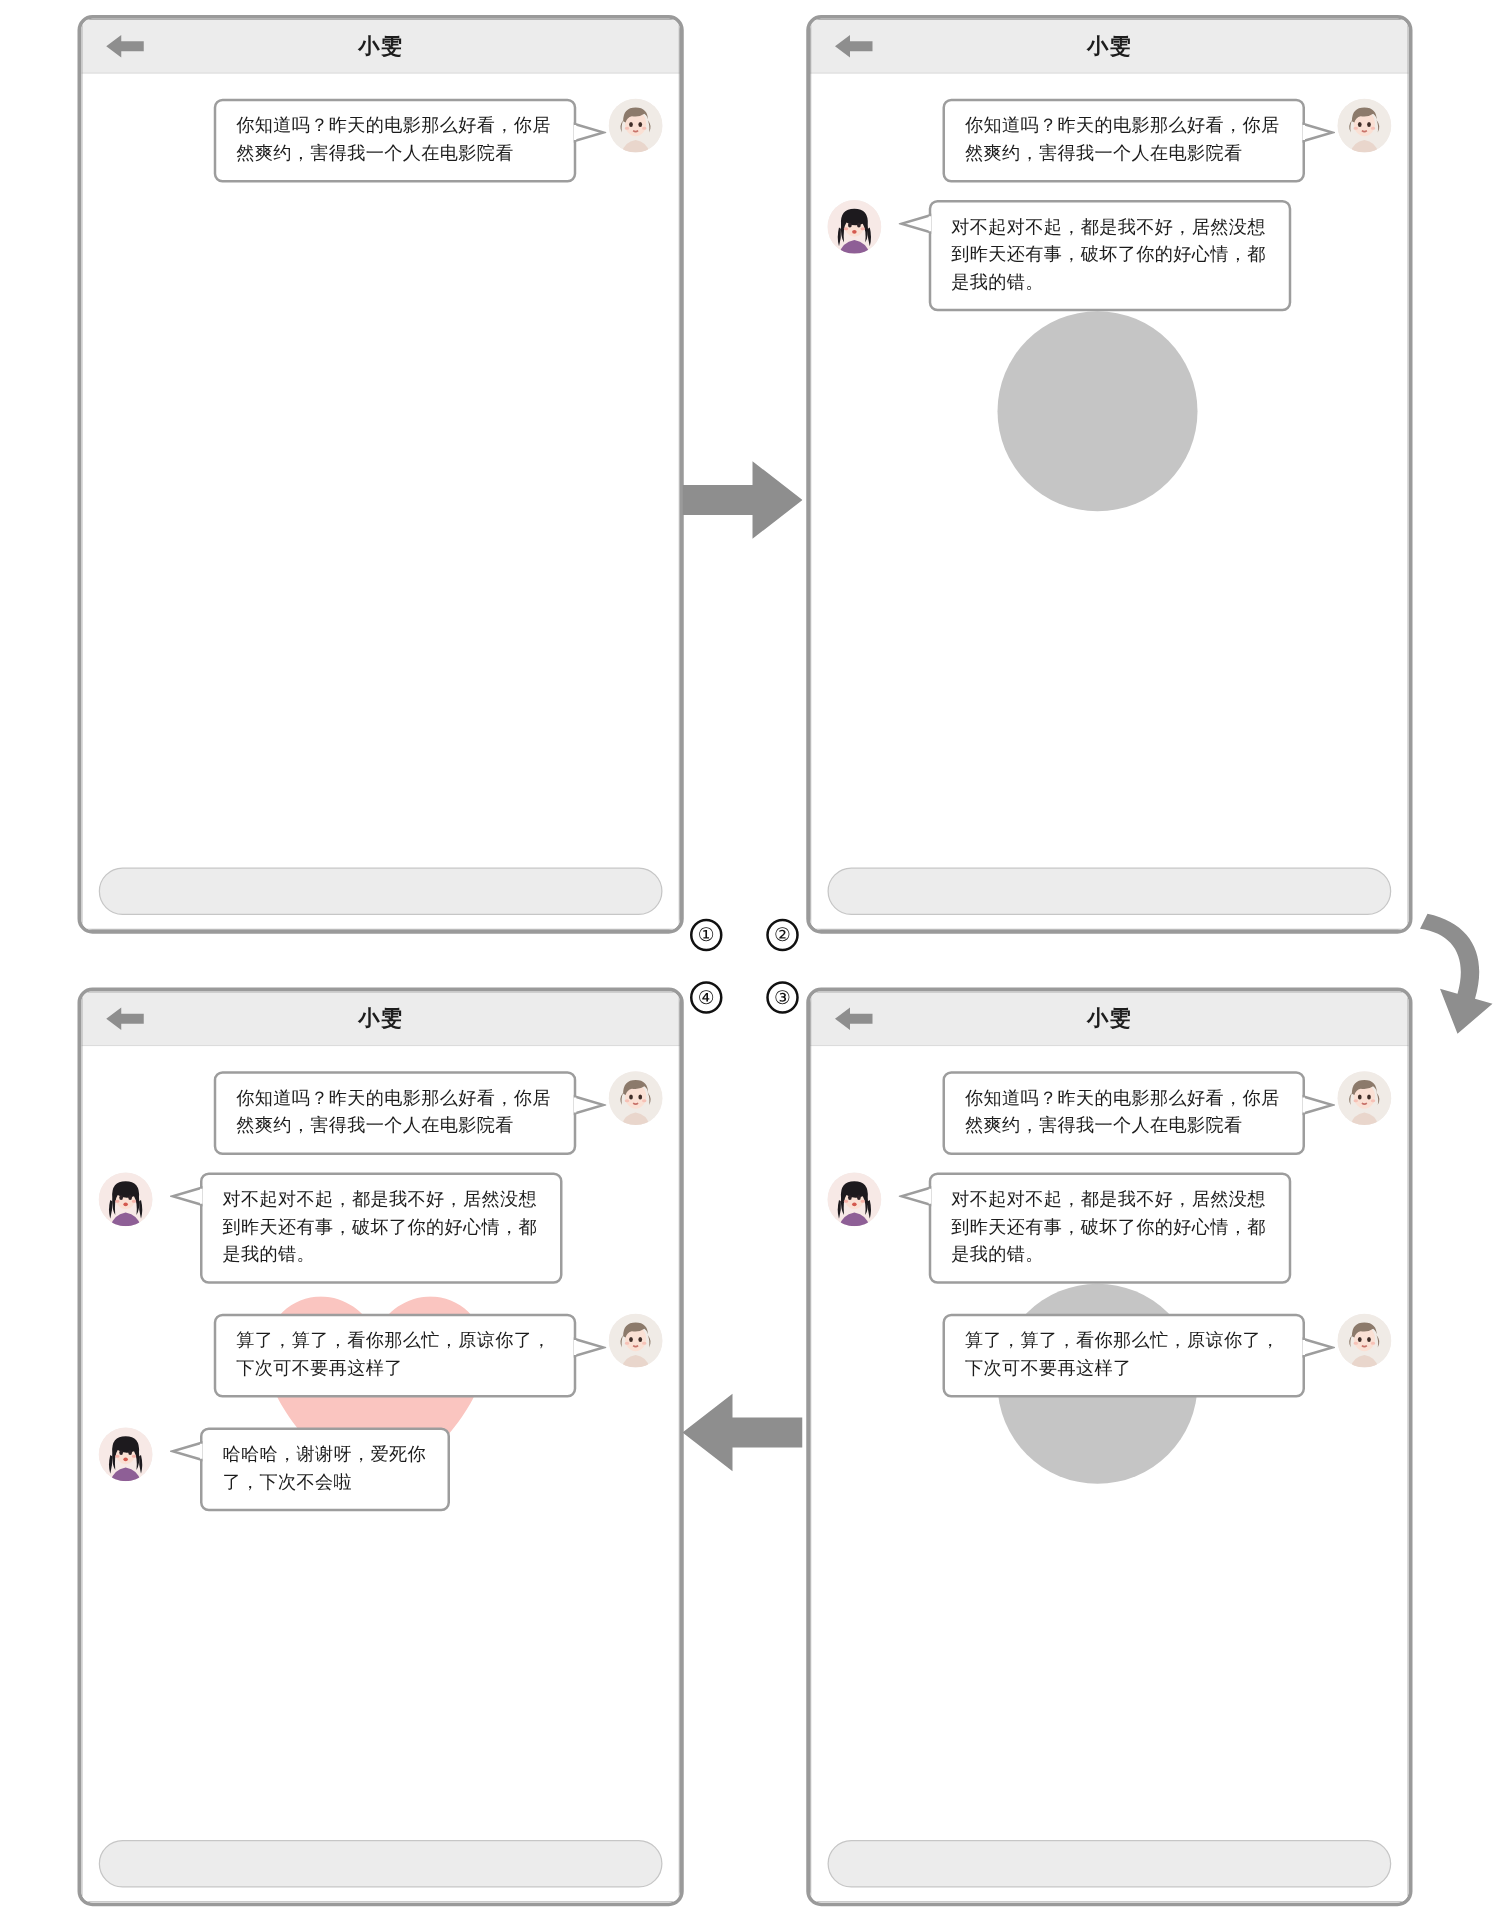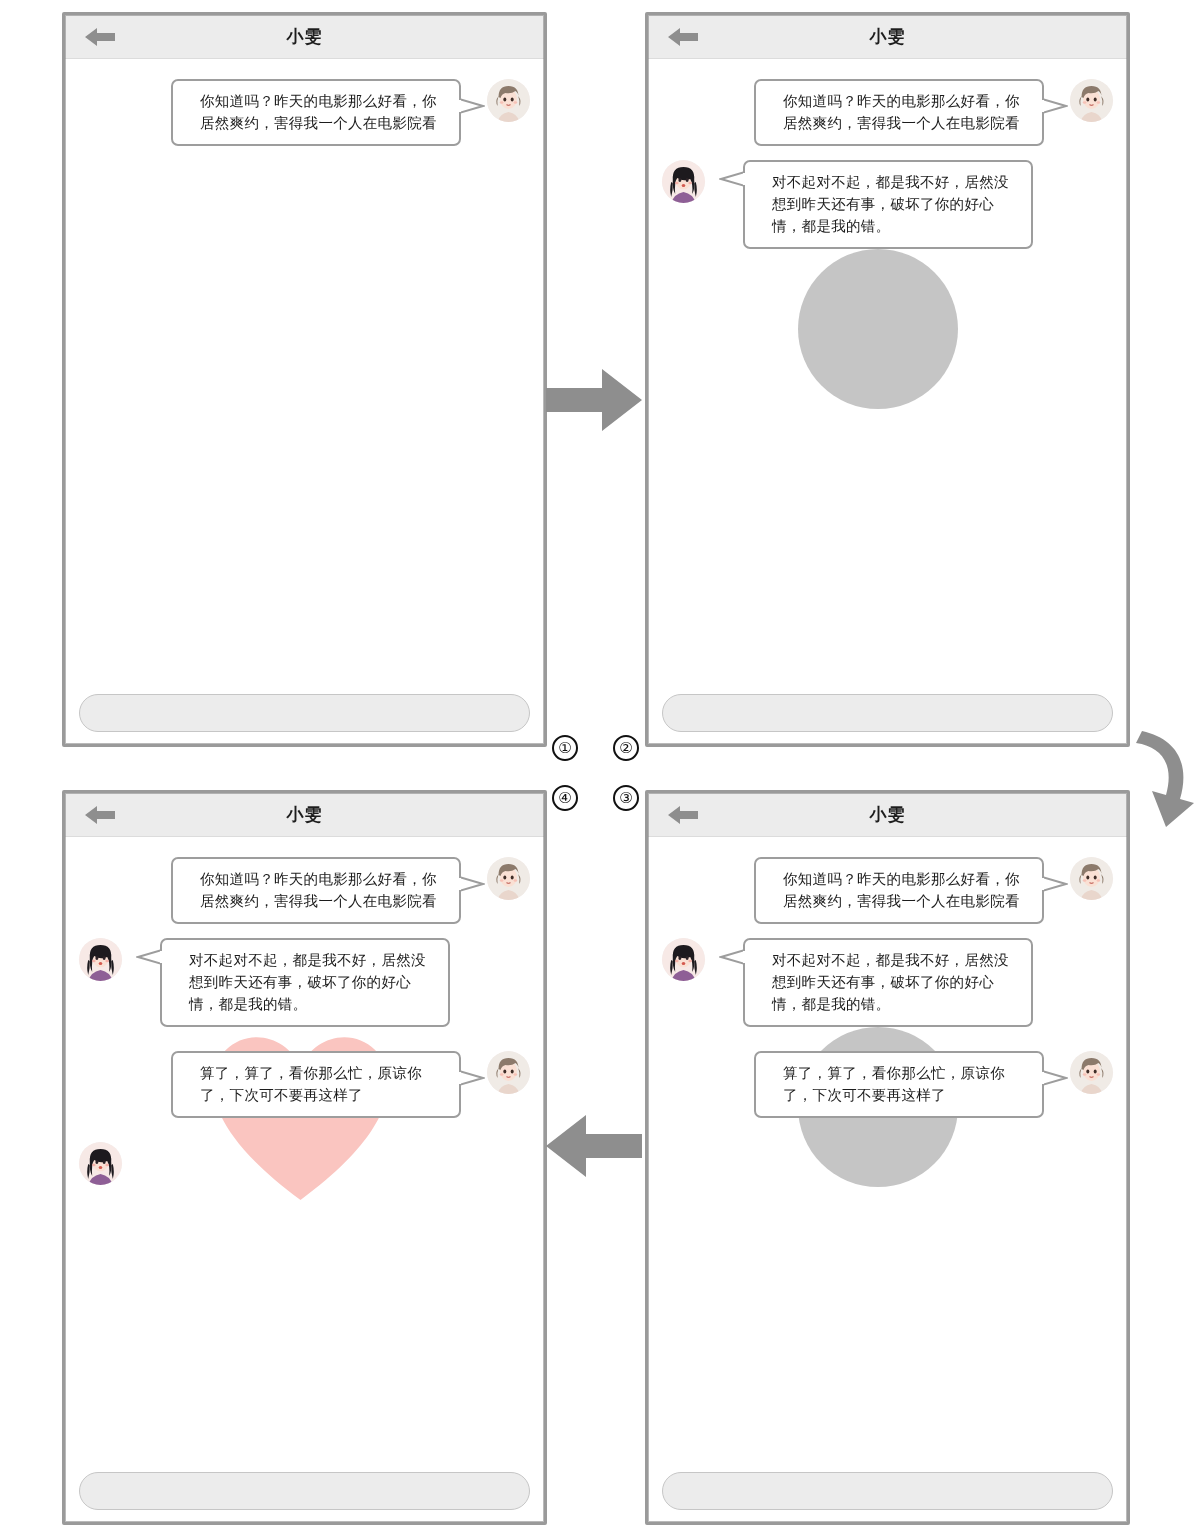--- a/index.html
+++ b/index.html
@@ -10,21 +10,21 @@
     overflow: hidden;
   }
   #stage { position: relative; width: 1204px; height: 1526px; }
 
   
   .phone {
     position: absolute;
     width: 485px; height: 735px;
     background: #ffffff;
     border: 3px solid #9a9a9a;
-    border-radius: 2px;
+    border-radius: 12px;
     overflow: hidden;
   }
   .phone::after{
     content:""; position:absolute; inset:0; pointer-events:none;
     box-shadow: inset 0 0 0 1px rgba(130,130,130,.55);
   }
   .p1 { left: 62px;  top: 12px; }
   .p2 { left: 645px; top: 12px; }
   .p4 { left: 62px;  top: 790px; }
   .p3 { left: 645px; top: 790px; }
@@ -69,21 +69,21 @@
     background: #f3ecea;
   }
   .avatar svg { display:block; width:43px; height:43px; }
 
   .bubble {
     position: relative;
     max-width: 290px;
     background: #ffffff;
     border: 2px solid #9d9d9d;
     border-radius: 7px;
-    padding: 9px 12px 10px 27px;
+    padding: 9px 12px 10px 16px;
     font-size: 14.5px;
     line-height: 22px;
     color: #1c1c1c;
     letter-spacing: .3px;
   }
   
   .row.right .bubble { margin-right: 26px; }
   .row.right .bubble .tail {
     position:absolute; right:-26px; top:16px; width:26px; height:18px;
   }
@@ -417,20 +417,26 @@
               <path d="M10.8 20 q-1 -13 10.7 -13 q11.7 0 10.7 13 q1 9 -2 14 q1 -10 -2 -15 q-7 3 -13 -1 q-3 4 -2 16 q-3 -5 -2.4 -14z" fill="#1d1a1e"></path>
               <path d="M9.2 22 q-2 8 0 15 q2 -7 1.5 -14z" fill="#1d1a1e"></path>
               <path d="M33.8 22 q2 8 0 15 q-2 -7 -1.5 -14z" fill="#1d1a1e"></path>
               <ellipse cx="17.9" cy="20" rx="1.5" ry="2" fill="#2b2126"></ellipse>
               <ellipse cx="25.1" cy="20" rx="1.5" ry="2" fill="#2b2126"></ellipse>
               <ellipse cx="21.5" cy="25.4" rx="1.8" ry="1.5" fill="#d4594f"></ellipse>
               <ellipse cx="14.8" cy="23" rx="1.8" ry="1.2" fill="#f4a8a0" opacity=".85"></ellipse>
               <ellipse cx="28.2" cy="23" rx="1.8" ry="1.2" fill="#f4a8a0" opacity=".85"></ellipse>
             </svg>
         </div>
+        <div class="bubble" style="max-width:200px;">哈哈哈，谢谢呀，爱死你了，下次不会啦<span class="tail">
+            <svg viewBox="0 0 26 18">
+                <path d="M26 2 L2 9 L26 16 Z" fill="#fff" stroke="#9d9d9d" stroke-width="2"></path>
+                <path d="M26 3 L26 15" stroke="#fff" stroke-width="4"></path>
+              </svg>
+          </span></div>
       </div>
     </div>
     <div class="inputbar">
       <div class="inputfield" placeholder=""></div>
     </div>
   </div>
 
   <div class="flowarrow" style="left:546px; top:367px;">
     <svg width="96" height="66" viewBox="0 0 96 66">
       <path d="M0 21 L56 21 L56 2 L96 33 L56 64 L56 45 L0 45 Z" fill="#8e8e8e"></path>

